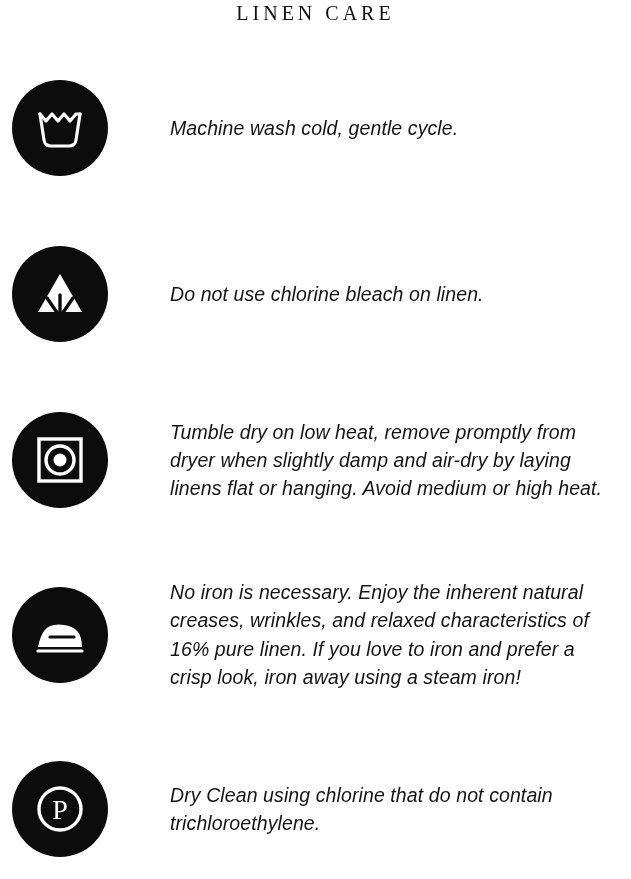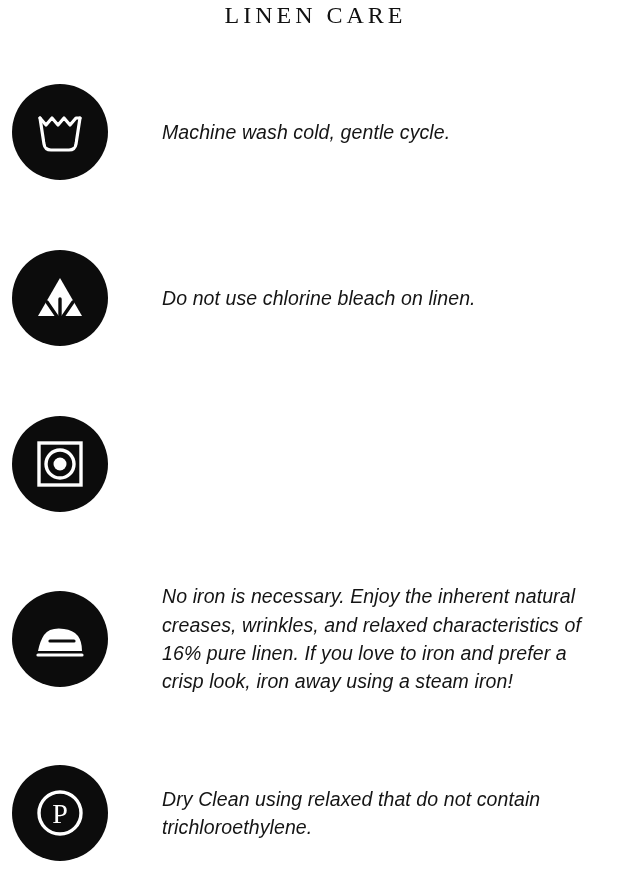--- a/index.html
+++ b/index.html
@@ -16,38 +16,39 @@
   }
   .page {
     position: relative;
     width: 631px;
     height: 879px;
     box-sizing: border-box;
   }
   .page-title {
     text-align: center;
     font-family: "Liberation Serif", serif;
-    font-size: 24px;
+    font-size: 20px;
     letter-spacing: 4px;
     font-weight: 400;
     color: #111111;
     margin: 0;
     padding-top: 2px;
     line-height: 1.1;
   }
   .care-list {
     margin: 0;
     padding: 0;
     list-style: none;
   }
   .care-row {
     display: flex;
     align-items: center;
     padding: 0 14px 0 12px;
     box-sizing: border-box;
+    gap: 8px;
   }
   .icon-cell {
     flex: 0 0 96px;
     width: 96px;
     height: 96px;
     display: flex;
     align-items: center;
     justify-content: center;
   }
   .icon-badge {
@@ -119,20 +120,21 @@
     <li class="care-row row-dry">
       <div class="icon-cell">
         <div class="icon-badge">
           <svg width="64" height="64" viewBox="0 0 64 64" aria-hidden="true">
             <rect x="11" y="11" width="42" height="42" fill="none" stroke="#ffffff" stroke-width="3.4"></rect>
             <circle cx="32" cy="32" r="14" fill="none" stroke="#ffffff" stroke-width="3.4"></circle>
             <circle cx="32" cy="32" r="6.5" fill="#ffffff"></circle>
           </svg>
         </div>
       </div>
+      <div class="text-cell">Tumble dry on low heat, remove promptly from dryer when slightly damp and air-dry by laying linens flat or hanging. Avoid medium or high heat.</div>
     </li>
 
     <li class="care-row row-iron">
       <div class="icon-cell">
         <div class="icon-badge">
           <svg width="64" height="64" viewBox="0 0 64 64" aria-hidden="true">
             <path d="M10 44 L54 44 Q54 24 36 22 Q22 20 16 28 Q12 34 10 44 Z" fill="#ffffff"></path>
             <path d="M22 34 L46 34" stroke="#0c0c0c" stroke-width="3.2" stroke-linecap="round"></path>
             <path d="M10 48 L54 48" stroke="#ffffff" stroke-width="3.2" stroke-linecap="round"></path>
           </svg>
@@ -143,17 +145,17 @@
 
     <li class="care-row row-clean">
       <div class="icon-cell">
         <div class="icon-badge">
           <svg width="64" height="64" viewBox="0 0 64 64" aria-hidden="true">
             <circle cx="32" cy="32" r="21" fill="none" stroke="#ffffff" stroke-width="3.4"></circle>
             <text x="32" y="42" text-anchor="middle" font-family="Liberation Serif, serif" font-size="28" fill="#ffffff">P</text>
           </svg>
         </div>
       </div>
-      <div class="text-cell">Dry Clean using relaxed that do not contain trichloroethylene.</div>
+      <div class="text-cell">Dry Clean using chlorine that do not contain trichloroethylene.</div>
     </li>
 
   </ul>
 </div>
 
 </body></html>

